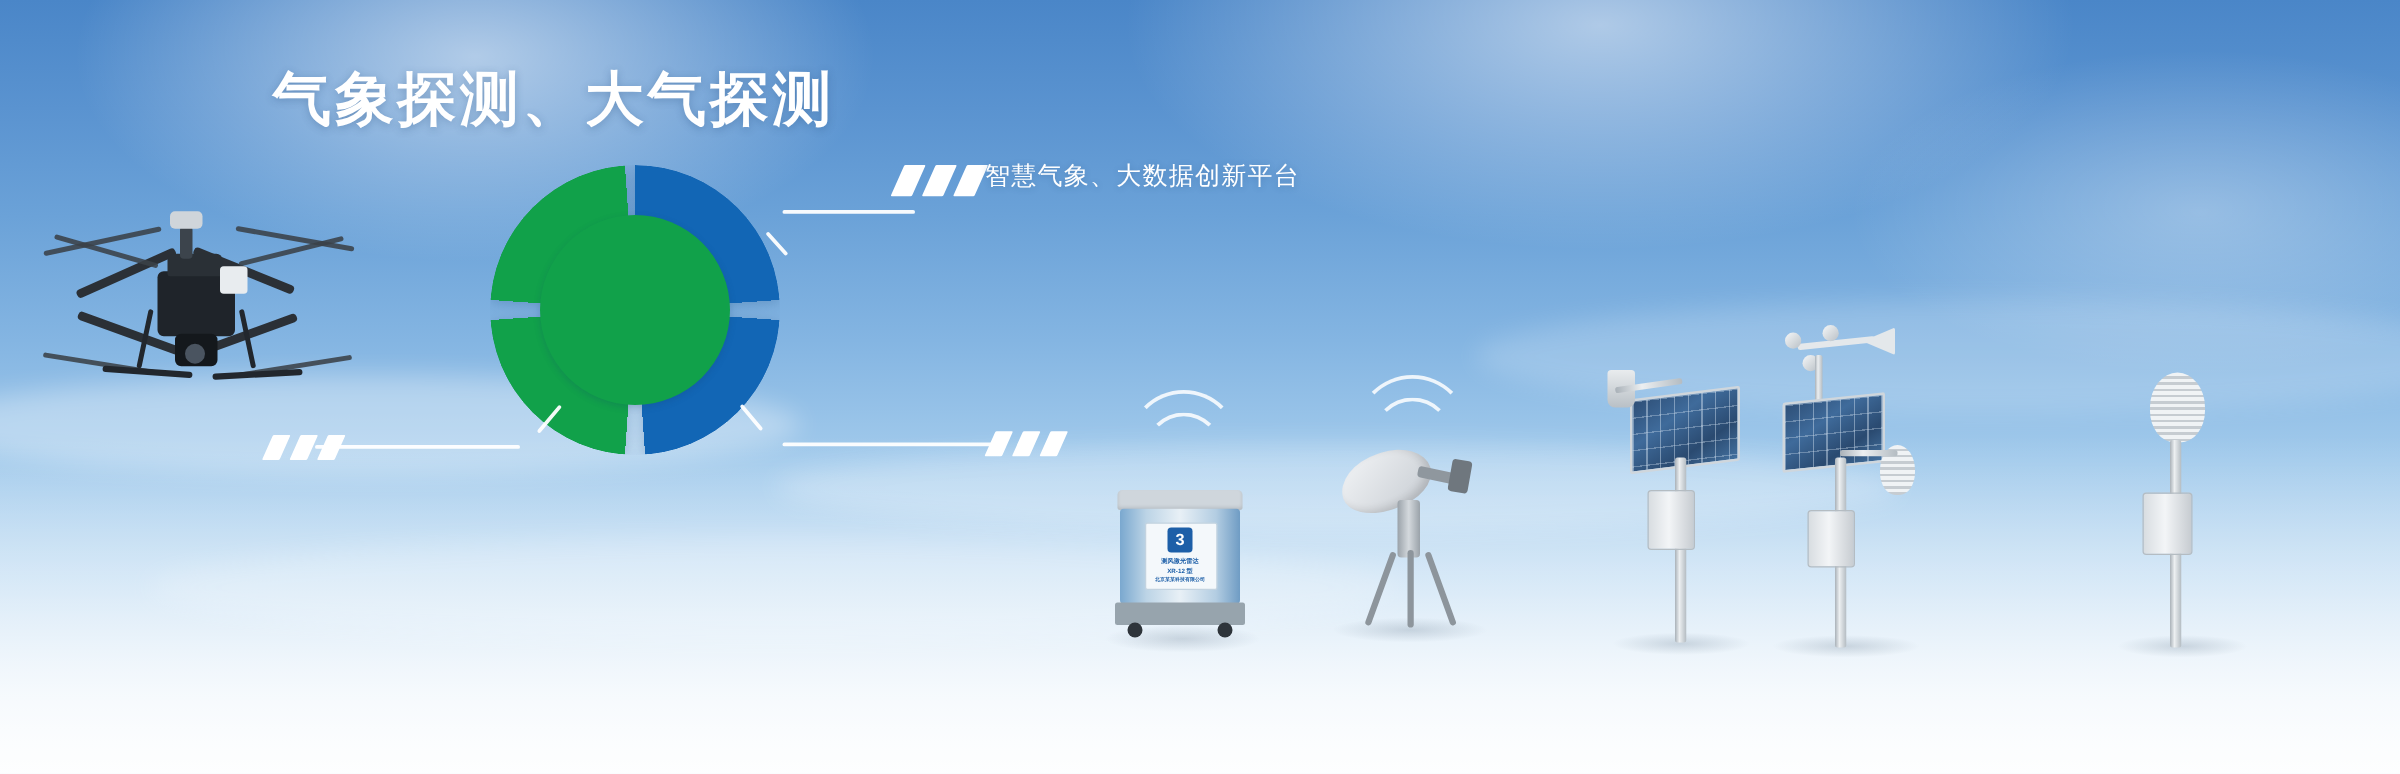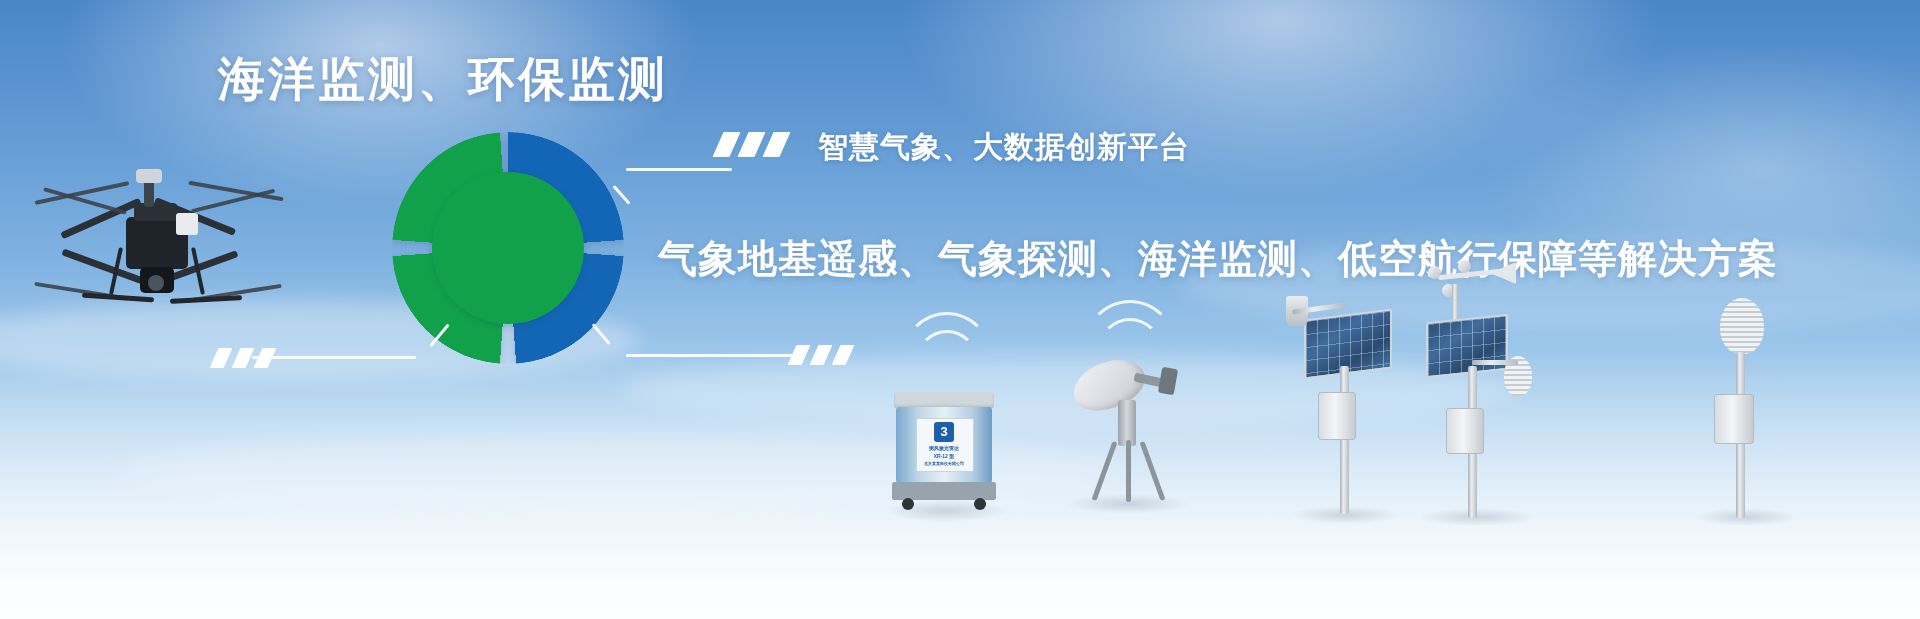--- a/index.html
+++ b/index.html
@@ -135,25 +135,25 @@
     border-radius: 1px;
   }
   .slashes.small i {
     width: 14px;
     height: 20px;
   }
 
   
   #callout-top {
     position: absolute;
-    left: 818px;
+    left: 788px;
     top: 127px;
     color: #ffffff;
-    font-size: 30px;
-    font-weight: bold;
+    font-size: 20px;
+    font-weight: normal;
     letter-spacing: 1px;
     white-space: nowrap;
     text-shadow: 0 1px 5px rgba(30,70,120,0.28);
   }
   #main-line {
     position: absolute;
     left: 658px;
     top: 232px;
     color: #ffffff;
     font-size: 39px;
@@ -273,21 +273,21 @@
 
   <div class="cloud" style="left:60px; top:-120px; width:640px; height:330px;"></div>
   <div class="cloud" style="left:900px; top:-160px; width:760px; height:360px;"></div>
   <div class="cloud" style="left:1480px; top:40px; width:560px; height:260px; opacity:.55;"></div>
   <div class="wisp" style="left:-60px; top:300px; width:700px; height:80px;"></div>
   <div class="wisp" style="left:620px; top:355px; width:900px; height:70px; opacity:.75;"></div>
   <div class="wisp" style="left:1180px; top:240px; width:820px; height:90px; opacity:.5;"></div>
   <div class="wisp" style="left:120px; top:430px; width:1000px; height:80px; opacity:.6;"></div>
   <div class="haze haze-low"></div>
 
-  <div id="title">海洋监测、环保监测</div>
+  <div id="title">气象探测、大气探测</div>
 
   <div id="donut-wrap">
     <div id="donut-ring"></div>
     <div id="donut-core"></div>
   </div>
 
   <div class="connector" style="left:612px; top:150px; width:180px; height:56px;">
     <div class="conn-diag" style="left:0px; top:36px; height:24px; transform: rotate(-42deg); transform-origin: top center;"></div>
     <div class="conn-line" style="left:14px; top:18px; width:106px;"></div>
   </div>
@@ -311,21 +311,20 @@
   <div class="connector" style="left:238px; top:318px; width:196px; height:62px;">
     <div class="conn-diag" style="right:2px; top:0px; height:28px; transform: rotate(40deg); transform-origin: bottom center;"></div>
     <div class="conn-line" style="left:14px; top:38px; width:164px;"></div>
   </div>
   <div class="slashes small" style="left:214px; top:348px;">
     <i></i>
       <i></i>
       <i></i>
   </div>
 
-  <div id="main-line">气象地基遥感、气象探测、海洋监测、低空航行保障等解决方案</div>
 
   <div id="drone">
 
     <div class="prop-arm" style="left:18px;  top:60px;  width:86px; height:7px; transform: rotate(-24deg);"></div>
     <div class="prop-arm" style="left:112px; top:58px; width:86px; height:7px; transform: rotate(22deg);"></div>
     <div class="prop-arm" style="left:20px;  top:108px; width:86px; height:7px; transform: rotate(20deg);"></div>
     <div class="prop-arm" style="left:112px; top:110px; width:88px; height:7px; transform: rotate(-20deg);"></div>
 
     <div class="prop-blade" style="left:-6px;  top:36px;  width:96px; transform: rotate(-12deg);"></div>
     <div class="prop-blade" style="left:2px;   top:44px;  width:86px; transform: rotate(16deg);"></div>

